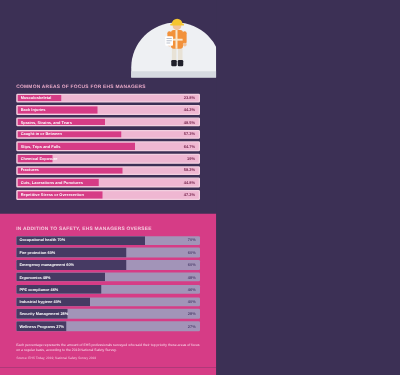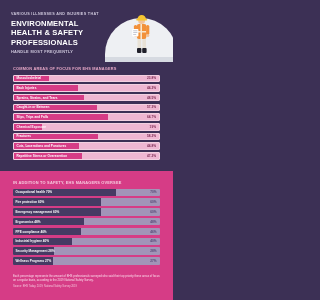--- a/index.html
+++ b/index.html
@@ -211,25 +211,20 @@
       <rect x="2.2" y="17.4" width="4.2" height="0.8" fill="#b9bfcb"></rect>
       <rect x="2.2" y="19.2" width="4.2" height="0.8" fill="#b9bfcb"></rect>
       <rect x="2.2" y="21" width="3" height="0.8" fill="#b9bfcb"></rect>
 
       <circle cx="10.6" cy="7.6" r="3.5" fill="#f2c39a"></circle>
 
       <path d="M6.4 6.2 a4.3 4.3 0 0 1 8.6 0 z" fill="#f5c531"></path>
       <rect x="5.2" y="5.9" width="11" height="1.5" rx="0.7" fill="#f5c531"></rect>
     </svg>
 
-    <div class="head-text">
-      <div class="kicker">Various Illnesses and Injuries that</div>
-      <div class="title-main">Environmental Health &amp; Safety Professionals</div>
-      <div class="subkicker">Handle Most Frequently</div>
-    </div>
   </div>
 
   <div class="sec1">
     <div class="sec-head">Common Areas of Focus for EHS Managers</div>
     <div id="chart1">
         <div class="row1">
           <div class="fill1" style="width: 23.8%;"></div>
           <span class="lbl1">Musculoskeletal</span>
           <span class="val1">23.8%</span>
         </div>

